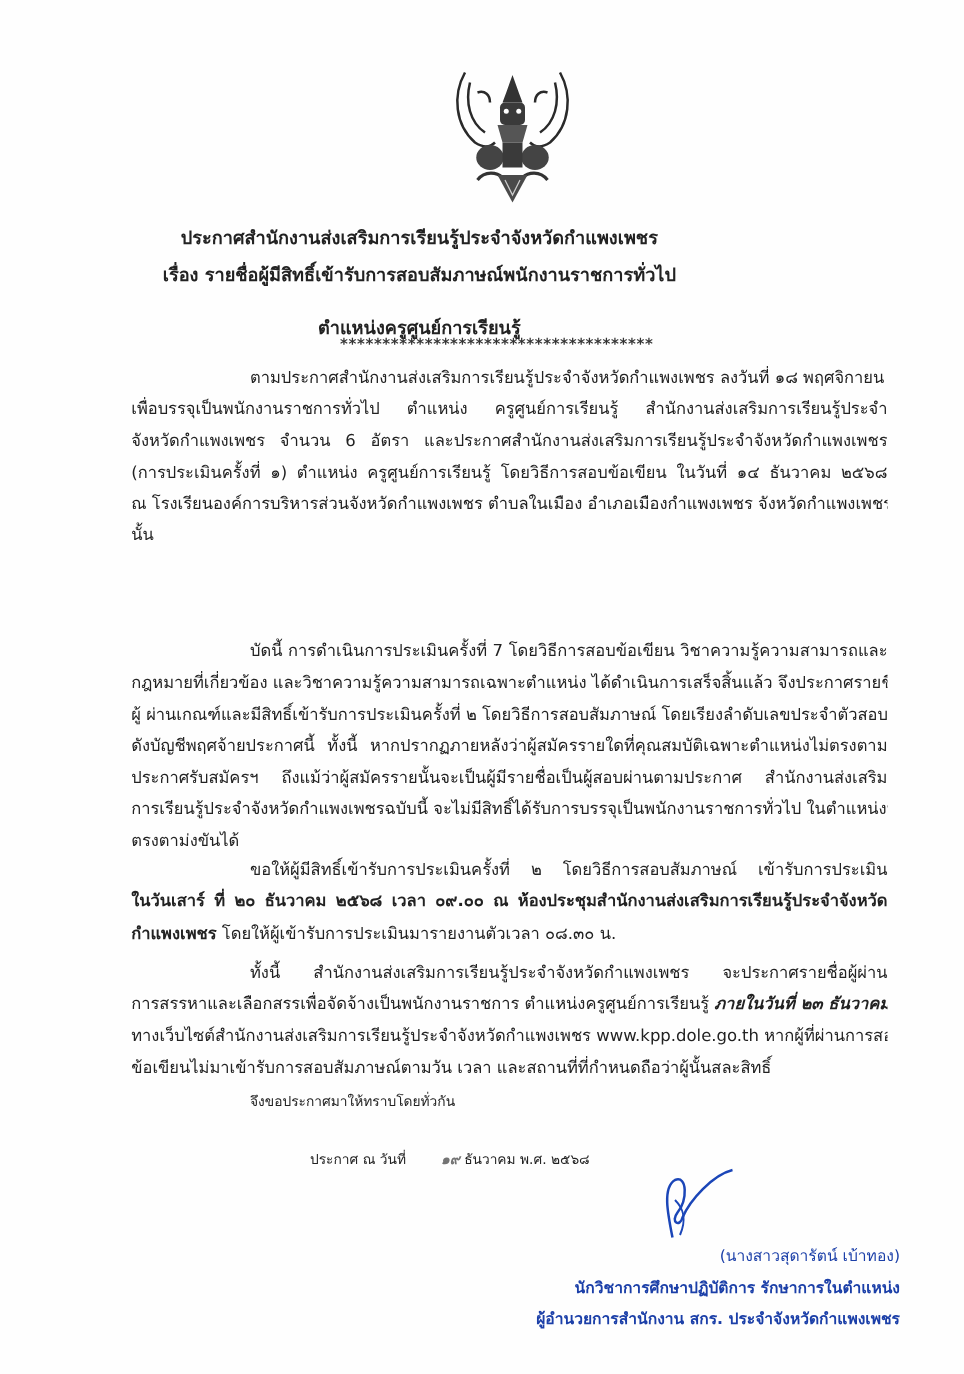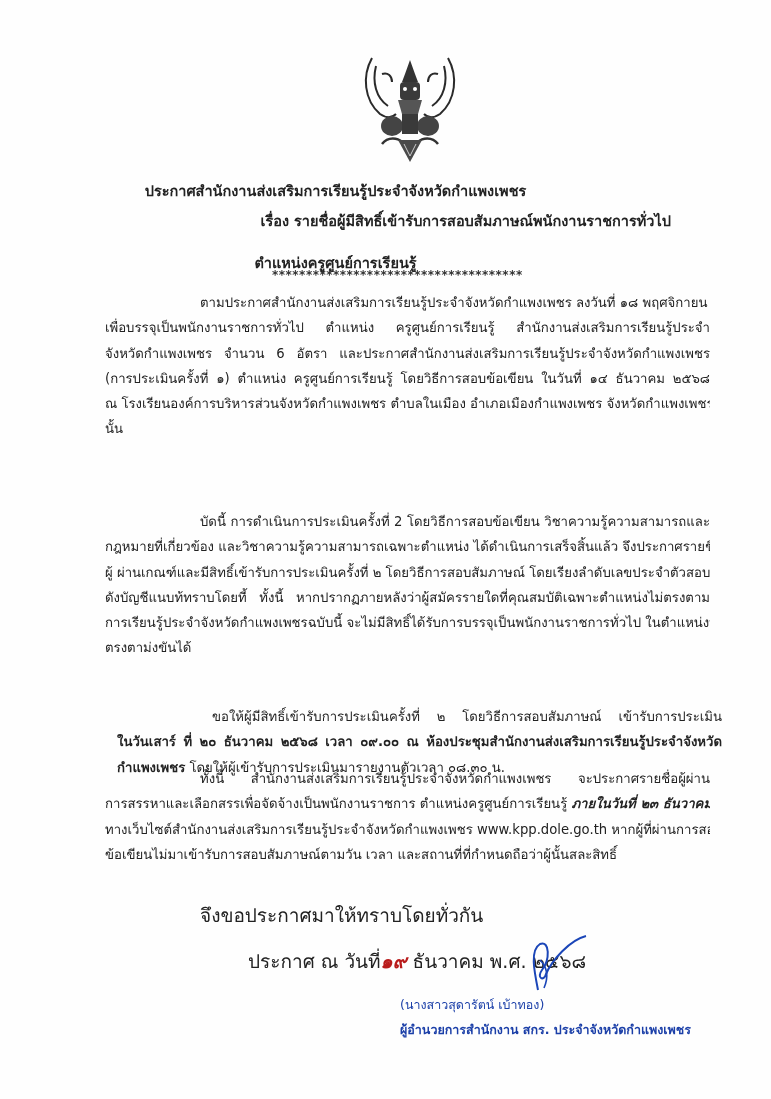--- a/index.html
+++ b/index.html
@@ -9,23 +9,23 @@
   .emblem { position: absolute; left: 358px; top: 52px; width: 104px; height: 112px; }
   .title-block { position: absolute; left: 0; width: 671px; text-align: center; font-weight: bold; font-size: 14.5px; line-height: 22px; color: #222; }
   .title-line { display: block; white-space: nowrap; }
   .stars { position: absolute; left: 272px; top: 268px; width: 290px; font-size: 12px; letter-spacing: 0.5px; color: #333; font-weight: bold; overflow: hidden; white-space: nowrap; }
   .para { position: absolute; left: 105px; width: 605px; font-size: 13.2px; line-height: 25.3px; color: #222; }
   .line { display: block; white-space: nowrap; overflow: hidden; text-align: justify; text-align-last: justify; }
   .line.last { text-align-last: left; }
   .indent { padding-left: 95px; }
   .bold { font-weight: bold; }
   .bi { font-weight: bold; font-style: italic; }
-  .closing { position: absolute; font-size: 19px; color: #222; white-space: nowrap; margin-top: 28px; }
-  .hw { color: #b91c1c; font-weight: bold; font-style: italic; }
-  .sig-block { position: absolute; left: 400px; top: 992px; width: 320px; text-align: left; color: #1b3fa8; font-size: 12.5px; line-height: 25px; }
+  .closing { position: absolute; font-size: 11px; color: #222; white-space: nowrap; }
+  .hw { color: #737373; font-weight: bold; font-style: italic; padding-left: 28px; }
+  .sig-block { position: absolute; left: 400px; top: 992px; width: 320px; text-align: right; color: #1b3fa8; font-size: 12.5px; line-height: 25px; }
   .sig-block .l { display: block; white-space: nowrap; }
   .sig-block .b { font-weight: bold; }
   .signature { position: absolute; left: 520px; top: 930px; width: 70px; height: 70px; }
 </style>
 </head>
 <body>
 
 <div class="page">
 
   <svg class="emblem" viewBox="0 0 104 112">
@@ -45,45 +45,46 @@
     <ellipse cx="34" cy="74" rx="11" ry="10" fill="#444"></ellipse>
     <ellipse cx="70" cy="74" rx="11" ry="10" fill="#444"></ellipse>
     <rect x="44" y="62" width="16" height="20" fill="#3a3a3a"></rect>
     <path d="M24 92 C30 84, 40 86, 44 90 M80 92 C74 84, 64 86, 60 90" stroke="#333" stroke-width="2.5" fill="none"></path>
     <path d="M40 88 L52 110 L64 88 Z" fill="#4a4a4a"></path>
     <path d="M46 92 L52 104 L58 92" stroke="#ccc" stroke-width="1" fill="none"></path>
   </svg>
 
   <div class="title-block" style="top:180px;">
     <span class="title-line">ประกาศสำนักงานส่งเสริมการเรียนรู้ประจำจังหวัดกำแพงเพชร</span>
-    <span class="title-line" style="margin-top:8px;text-align:right;">เรื่อง  รายชื่อผู้มีสิทธิ์เข้ารับการสอบสัมภาษณ์พนักงานราชการทั่วไป</span>
+    <span class="title-line" style="margin-top:8px;">เรื่อง  รายชื่อผู้มีสิทธิ์เข้ารับการสอบสัมภาษณ์พนักงานราชการทั่วไป</span>
     <span class="title-line" style="margin-top:20px;">ตำแหน่งครูศูนย์การเรียนรู้</span>
   </div>
 
   <div class="stars">*************************************</div>
 
   <div class="para" style="top:290px;">
     <span class="line indent">ตามประกาศสำนักงานส่งเสริมการเรียนรู้ประจำจังหวัดกำแพงเพชร ลงวันที่ ๑๘ พฤศจิกายน ๒๕๖๘</span>
     <span class="line">เพื่อบรรจุเป็นพนักงานราชการทั่วไป ตำแหน่ง ครูศูนย์การเรียนรู้ สำนักงานส่งเสริมการเรียนรู้ประจำ</span>
     <span class="line">จังหวัดกำแพงเพชร จำนวน 6 อัตรา และประกาศสำนักงานส่งเสริมการเรียนรู้ประจำจังหวัดกำแพงเพชร</span>
     <span class="line">(การประเมินครั้งที่ ๑) ตำแหน่ง ครูศูนย์การเรียนรู้ โดยวิธีการสอบข้อเขียน ในวันที่ ๑๔ ธันวาคม ๒๕๖๘</span>
     <span class="line">ณ โรงเรียนองค์การบริหารส่วนจังหวัดกำแพงเพชร ตำบลในเมือง อำเภอเมืองกำแพงเพชร จังหวัดกำแพงเพชร</span>
     <span class="line last">นั้น</span>
   </div>
 
   <div class="para" style="top:509px;">
-    <span class="line indent">บัดนี้ การดำเนินการประเมินครั้งที่ 2 โดยวิธีการสอบข้อเขียน วิชาความรู้ความสามารถและ</span>
+    <span class="line indent">บัดนี้ การดำเนินการประเมินครั้งที่ 7 โดยวิธีการสอบข้อเขียน วิชาความรู้ความสามารถและ</span>
     <span class="line">กฎหมายที่เกี่ยวข้อง และวิชาความรู้ความสามารถเฉพาะตำแหน่ง ได้ดำเนินการเสร็จสิ้นแล้ว จึงประกาศรายชื่อ</span>
     <span class="line">ผู้ ผ่านเกณฑ์และมีสิทธิ์เข้ารับการประเมินครั้งที่ ๒ โดยวิธีการสอบสัมภาษณ์ โดยเรียงลำดับเลขประจำตัวสอบ</span>
-    <span class="line">ดังบัญชีแนบท้ทราบโดยที้ ทั้งนี้ หากปรากฏภายหลังว่าผู้สมัครรายใดที่คุณสมบัติเฉพาะตำแหน่งไม่ตรงตาม</span>
+    <span class="line">ดังบัญชีพฤศจ้ายประกาศนี้ ทั้งนี้ หากปรากฏภายหลังว่าผู้สมัครรายใดที่คุณสมบัติเฉพาะตำแหน่งไม่ตรงตาม</span>
+    <span class="line">ประกาศรับสมัครฯ ถึงแม้ว่าผู้สมัครรายนั้นจะเป็นผู้มีรายชื่อเป็นผู้สอบผ่านตามประกาศ สำนักงานส่งเสริม</span>
     <span class="line">การเรียนรู้ประจำจังหวัดกำแพงเพชรฉบับนี้ จะไม่มีสิทธิ์ได้รับการบรรจุเป็นพนักงานราชการทั่วไป ในตำแหน่งที่</span>
     <span class="line last">ตรงตาม่งขันได้</span>
   </div>
 
-  <div class="para" style="top:704px;margin-left:12px;">
+  <div class="para" style="top:684px;">
     <span class="line indent">ขอให้ผู้มีสิทธิ์เข้ารับการประเมินครั้งที่ ๒ โดยวิธีการสอบสัมภาษณ์ เข้ารับการประเมิน</span>
     <span class="line bold">ในวันเสาร์ ที่ ๒๐ ธันวาคม ๒๕๖๘ เวลา ๐๙.๐๐ ณ ห้องประชุมสำนักงานส่งเสริมการเรียนรู้ประจำจังหวัด</span>
     <span class="line last"><span class="bold">กำแพงเพชร</span><span> โดยให้ผู้เข้ารับการประเมินมารายงานตัวเวลา ๐๘.๓๐ น.</span></span>
   </div>
 
   <div class="para" style="top:766px;">
     <span class="line indent">ทั้งนี้ สำนักงานส่งเสริมการเรียนรู้ประจำจังหวัดกำแพงเพชร จะประกาศรายชื่อผู้ผ่าน</span>
     <span class="line"><span>การสรรหาและเลือกสรรเพื่อจัดจ้างเป็นพนักงานราชการ ตำแหน่งครูศูนย์การเรียนรู้ </span><span class="bi">ภายในวันที่ ๒๓ ธันวาคม ๒๕๖๘</span></span>
     <span class="line">ทางเว็บไซต์สำนักงานส่งเสริมการเรียนรู้ประจำจังหวัดกำแพงเพชร www.kpp.dole.go.th หากผู้ที่ผ่านการสอบ</span>
     <span class="line last">ข้อเขียนไม่มาเข้ารับการสอบสัมภาษณ์ตามวัน เวลา และสถานที่ที่กำหนดถือว่าผู้นั้นสละสิทธิ์</span>
@@ -95,16 +96,17 @@
     <span>ประกาศ ณ  วันที่</span><span class="hw">๑๙</span><span> ธันวาคม พ.ศ. ๒๕๖๘</span>
   </div>
 
   <svg class="signature" viewBox="0 0 70 70">
     <path d="M18 60 C14 40, 10 20, 20 14 C30 10, 30 30, 22 40 C16 48, 24 52, 26 44 C32 30, 50 10, 66 6" fill="none" stroke="#1b46b8" stroke-width="2"></path>
     <path d="M20 30 C26 36, 30 44, 24 58" fill="none" stroke="#1b46b8" stroke-width="1.6"></path>
   </svg>
 
   <div class="sig-block">
     <span class="l">(นางสาวสุดารัตน์ เบ้าทอง)</span>
+    <span class="l b">นักวิชาการศึกษาปฏิบัติการ รักษาการในตำแหน่ง</span>
     <span class="l b">ผู้อำนวยการสำนักงาน สกร. ประจำจังหวัดกำแพงเพชร</span>
   </div>
 
 </div>
 
 </body></html>

